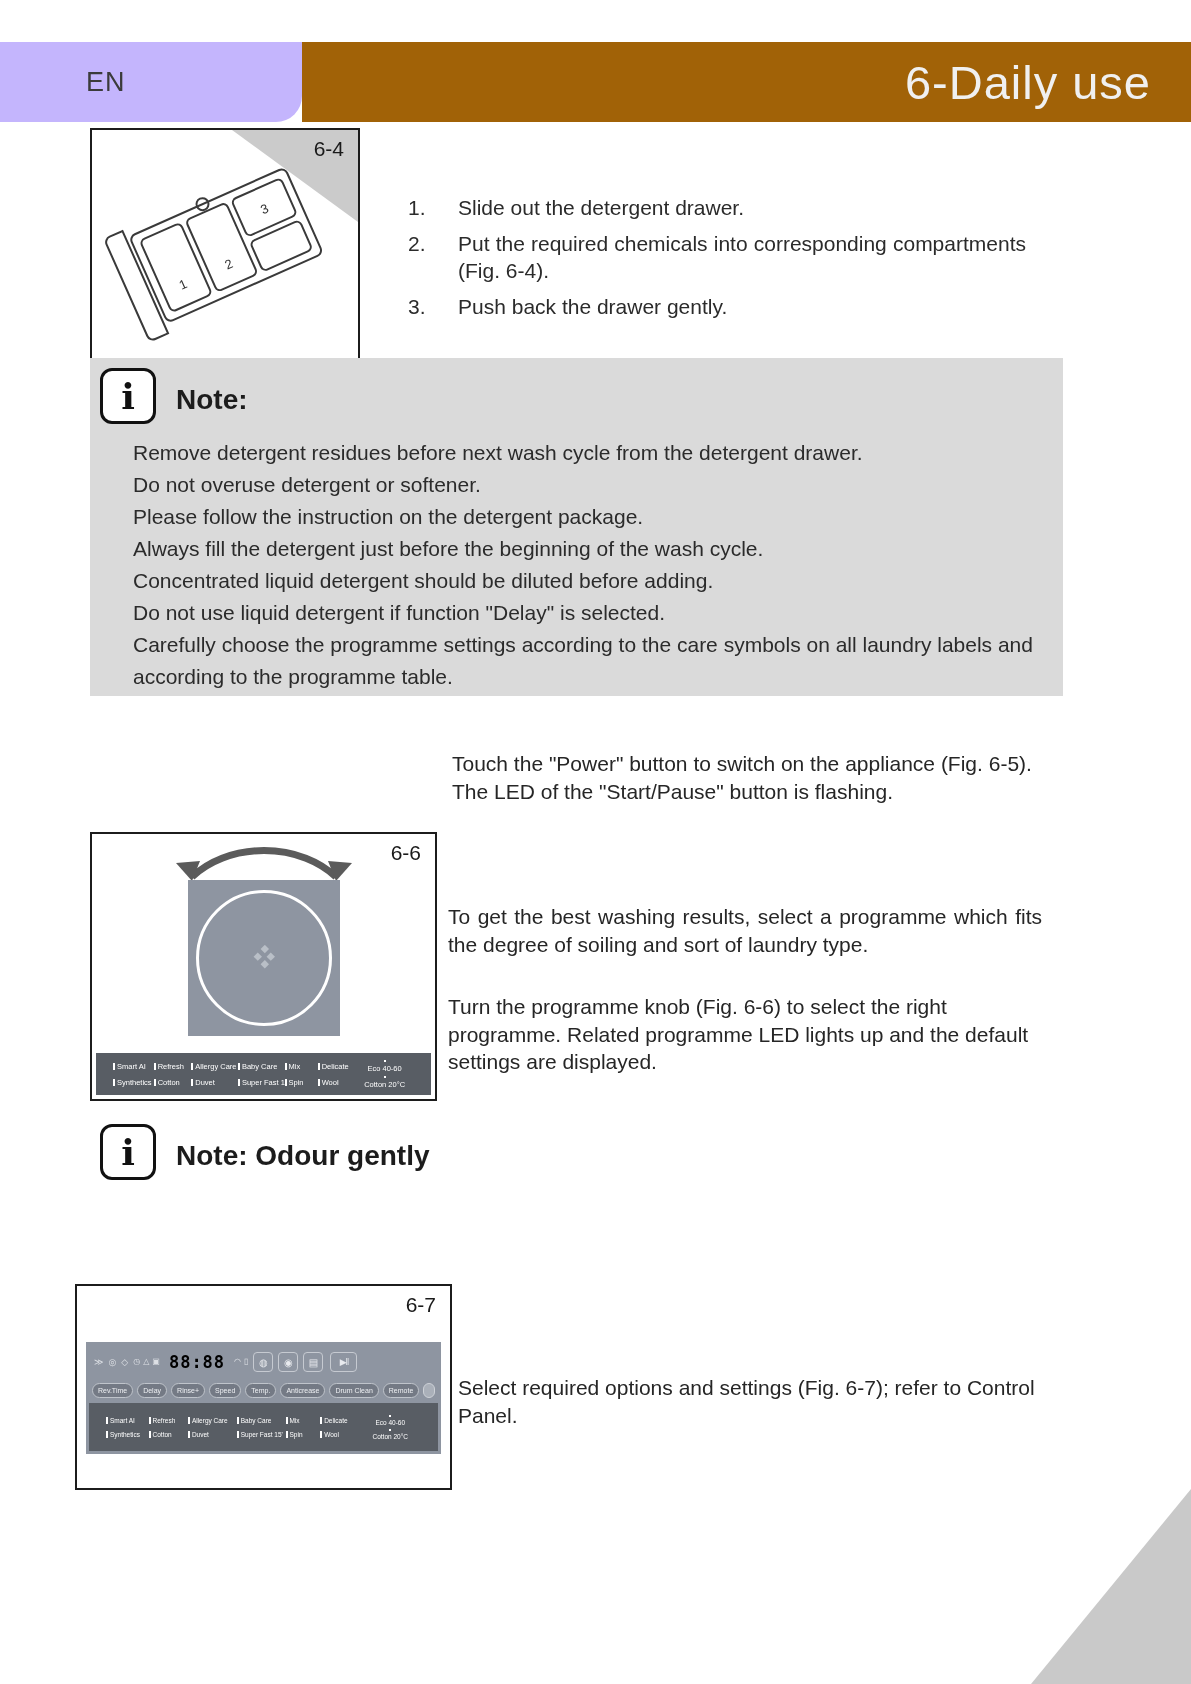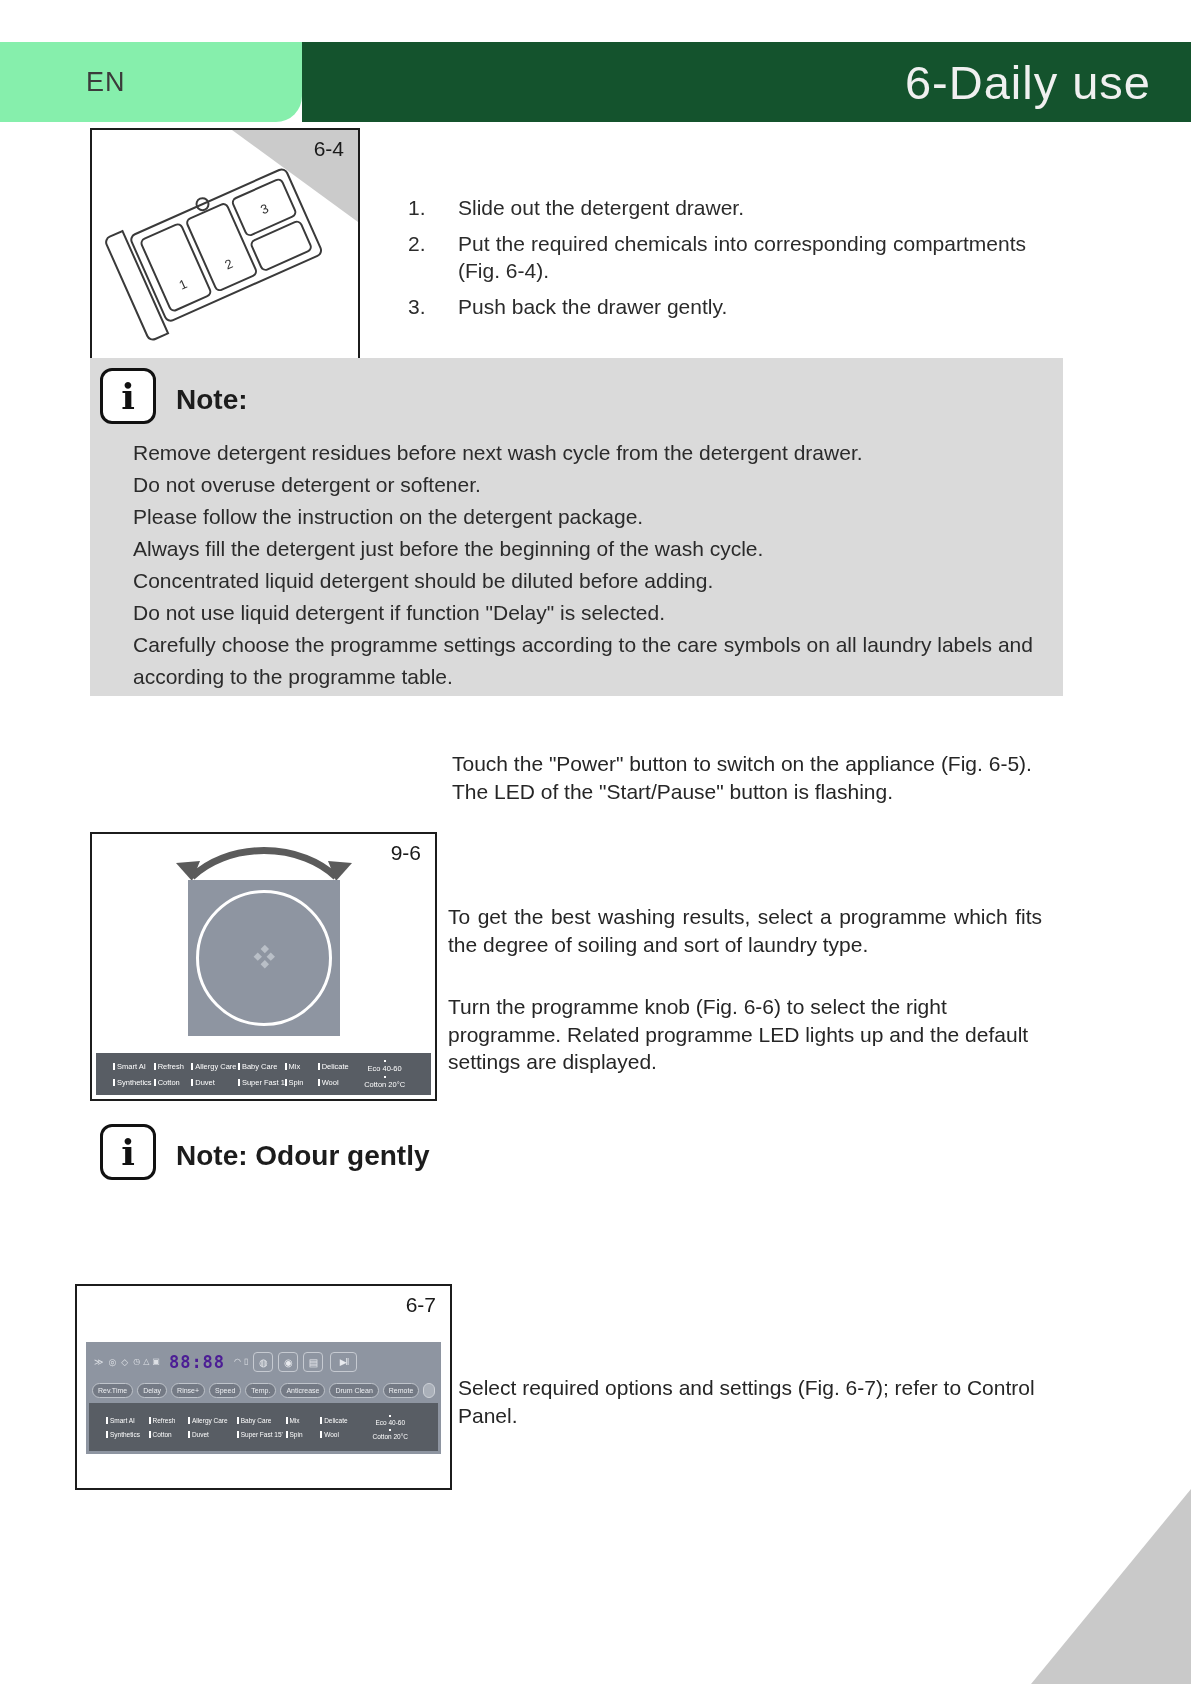--- a/index.html
+++ b/index.html
@@ -1,23 +1,23 @@
 <!DOCTYPE html>
 <html><head>
 <meta charset="utf-8">
 <style>
   html,body{margin:0;padding:0;background:#ffffff;}
   .page{position:relative;width:1191px;height:1684px;background:#ffffff;overflow:hidden;
         font-family:"Liberation Sans",sans-serif;color:#2b2b2b;}
 
   
-  .en-chip{position:absolute;left:0;top:42px;width:302px;height:80px;background:#86efac;
+  .en-chip{position:absolute;left:0;top:42px;width:302px;height:80px;background:#c4b5fd;
            border-radius:0 0 26px 0;display:flex;align-items:center;}
   .en-text{margin-left:86px;font-size:27px;color:#3b3b3b;letter-spacing:1px;}
-  .banner{position:absolute;left:302px;top:42px;right:0;height:80px;background:#14532d;
+  .banner{position:absolute;left:302px;top:42px;right:0;height:80px;background:#a16207;
           display:flex;align-items:center;justify-content:flex-end;padding-right:40px;box-sizing:border-box;}
   .banner-title{font-size:47px;color:#f0f0f0;letter-spacing:1px;font-weight:400;}
 
   
   .figbox{position:absolute;background:#fff;border:2px solid #1c1c1c;box-sizing:border-box;}
   .fig-label{position:absolute;top:7px;right:14px;font-size:21px;color:#1a1a1a;z-index:3;margin-left:29px;}
   #fig64{left:90px;top:128px;width:270px;height:232px;}
   #fig65{left:90px;top:700px;width:347px;height:134px;}
   #fig66{left:90px;top:832px;width:347px;height:269px;}
   #fig67{left:75px;top:1284px;width:377px;height:206px;}
@@ -75,21 +75,21 @@
   #text66b{left:448px;top:993px;width:600px;}
   #text67{left:458px;top:1374px;width:606px;}
 
   
   .cp-panel{position:absolute;left:9px;top:56px;width:355px;height:112px;background:#8e95a1;
             display:flex;flex-direction:column;box-sizing:border-box;padding:3px 4px;}
   .cp-row-icons{flex:0 0 34px;display:flex;align-items:center;gap:5px;padding:0 4px;}
   .cp-ico{font-size:9px;color:#dde0e5;line-height:1;}
   .cp-mini{display:flex;gap:3px;font-size:8px;color:#dde0e5;line-height:1;}
   .cp-display{font-family:"DejaVu Sans Mono",monospace;font-weight:bold;font-size:17px;
-              color:#4c1d95;letter-spacing:1px;margin:0 4px;}
+              color:#000000;letter-spacing:1px;margin:0 4px;}
   .cp-box{width:20px;height:20px;border:1px solid #c6cad1;border-radius:4px;display:flex;
           align-items:center;justify-content:center;font-size:10px;color:#e8eaee;box-sizing:border-box;}
   .cp-start{width:27px;margin-left:2px;font-size:9px;letter-spacing:-1px;}
   .cp-row-buttons{flex:0 0 22px;display:flex;align-items:center;gap:4px;padding:0 2px;}
   .cp-btn{background:#747a85;border:1px solid #bfc4cb;border-radius:9px;color:#eef0f3;
           font-size:7px;line-height:1;padding:3px 5px;white-space:nowrap;}
   .cp-btn-light{background:#aab0b9;width:30px;height:13px;border-radius:8px;border:1px solid #cdd1d7;}
   .cp-strip{position:relative;left:0;right:0;bottom:0;flex:1;height:auto;margin:2px -1px 0 -1px;}
   .cp-strip .prog-cell{font-size:6.5px;}
 
@@ -155,21 +155,21 @@
     <p>Do not overuse detergent or softener.</p>
     <p>Please follow the instruction on the detergent package.</p>
     <p>Always fill the detergent just before the beginning of the wash cycle.</p>
     <p>Concentrated liquid detergent should be diluted before adding.</p>
     <p>Do not use liquid detergent if function "Delay" is selected.</p>
     <p>Carefully choose the programme settings according to the care symbols on all laundry labels and according to the programme table.</p>
   </div>
 
 
   <div class="figbox" id="fig66">
-    <span class="fig-label">9-6</span>
+    <span class="fig-label">6-6</span>
     <svg class="knob-arrow" viewBox="0 0 200 42">
       <path d="M28 38 A 92 70 0 0 1 172 38" fill="none" stroke="#5b5b5b" stroke-width="7"></path>
       <path d="M12 24 L36 22 L28 42 Z" fill="#5b5b5b"></path>
       <path d="M188 24 L164 22 L172 42 Z" fill="#5b5b5b"></path>
     </svg>
     <div class="knob-square">
       <div class="knob-circle">
         <svg class="knob-glyph" viewBox="0 0 24 24">
           <g fill="#b9bfc7">
             <rect x="10" y="1" width="5.5" height="5.5" transform="rotate(45 12.75 3.75)"></rect>

